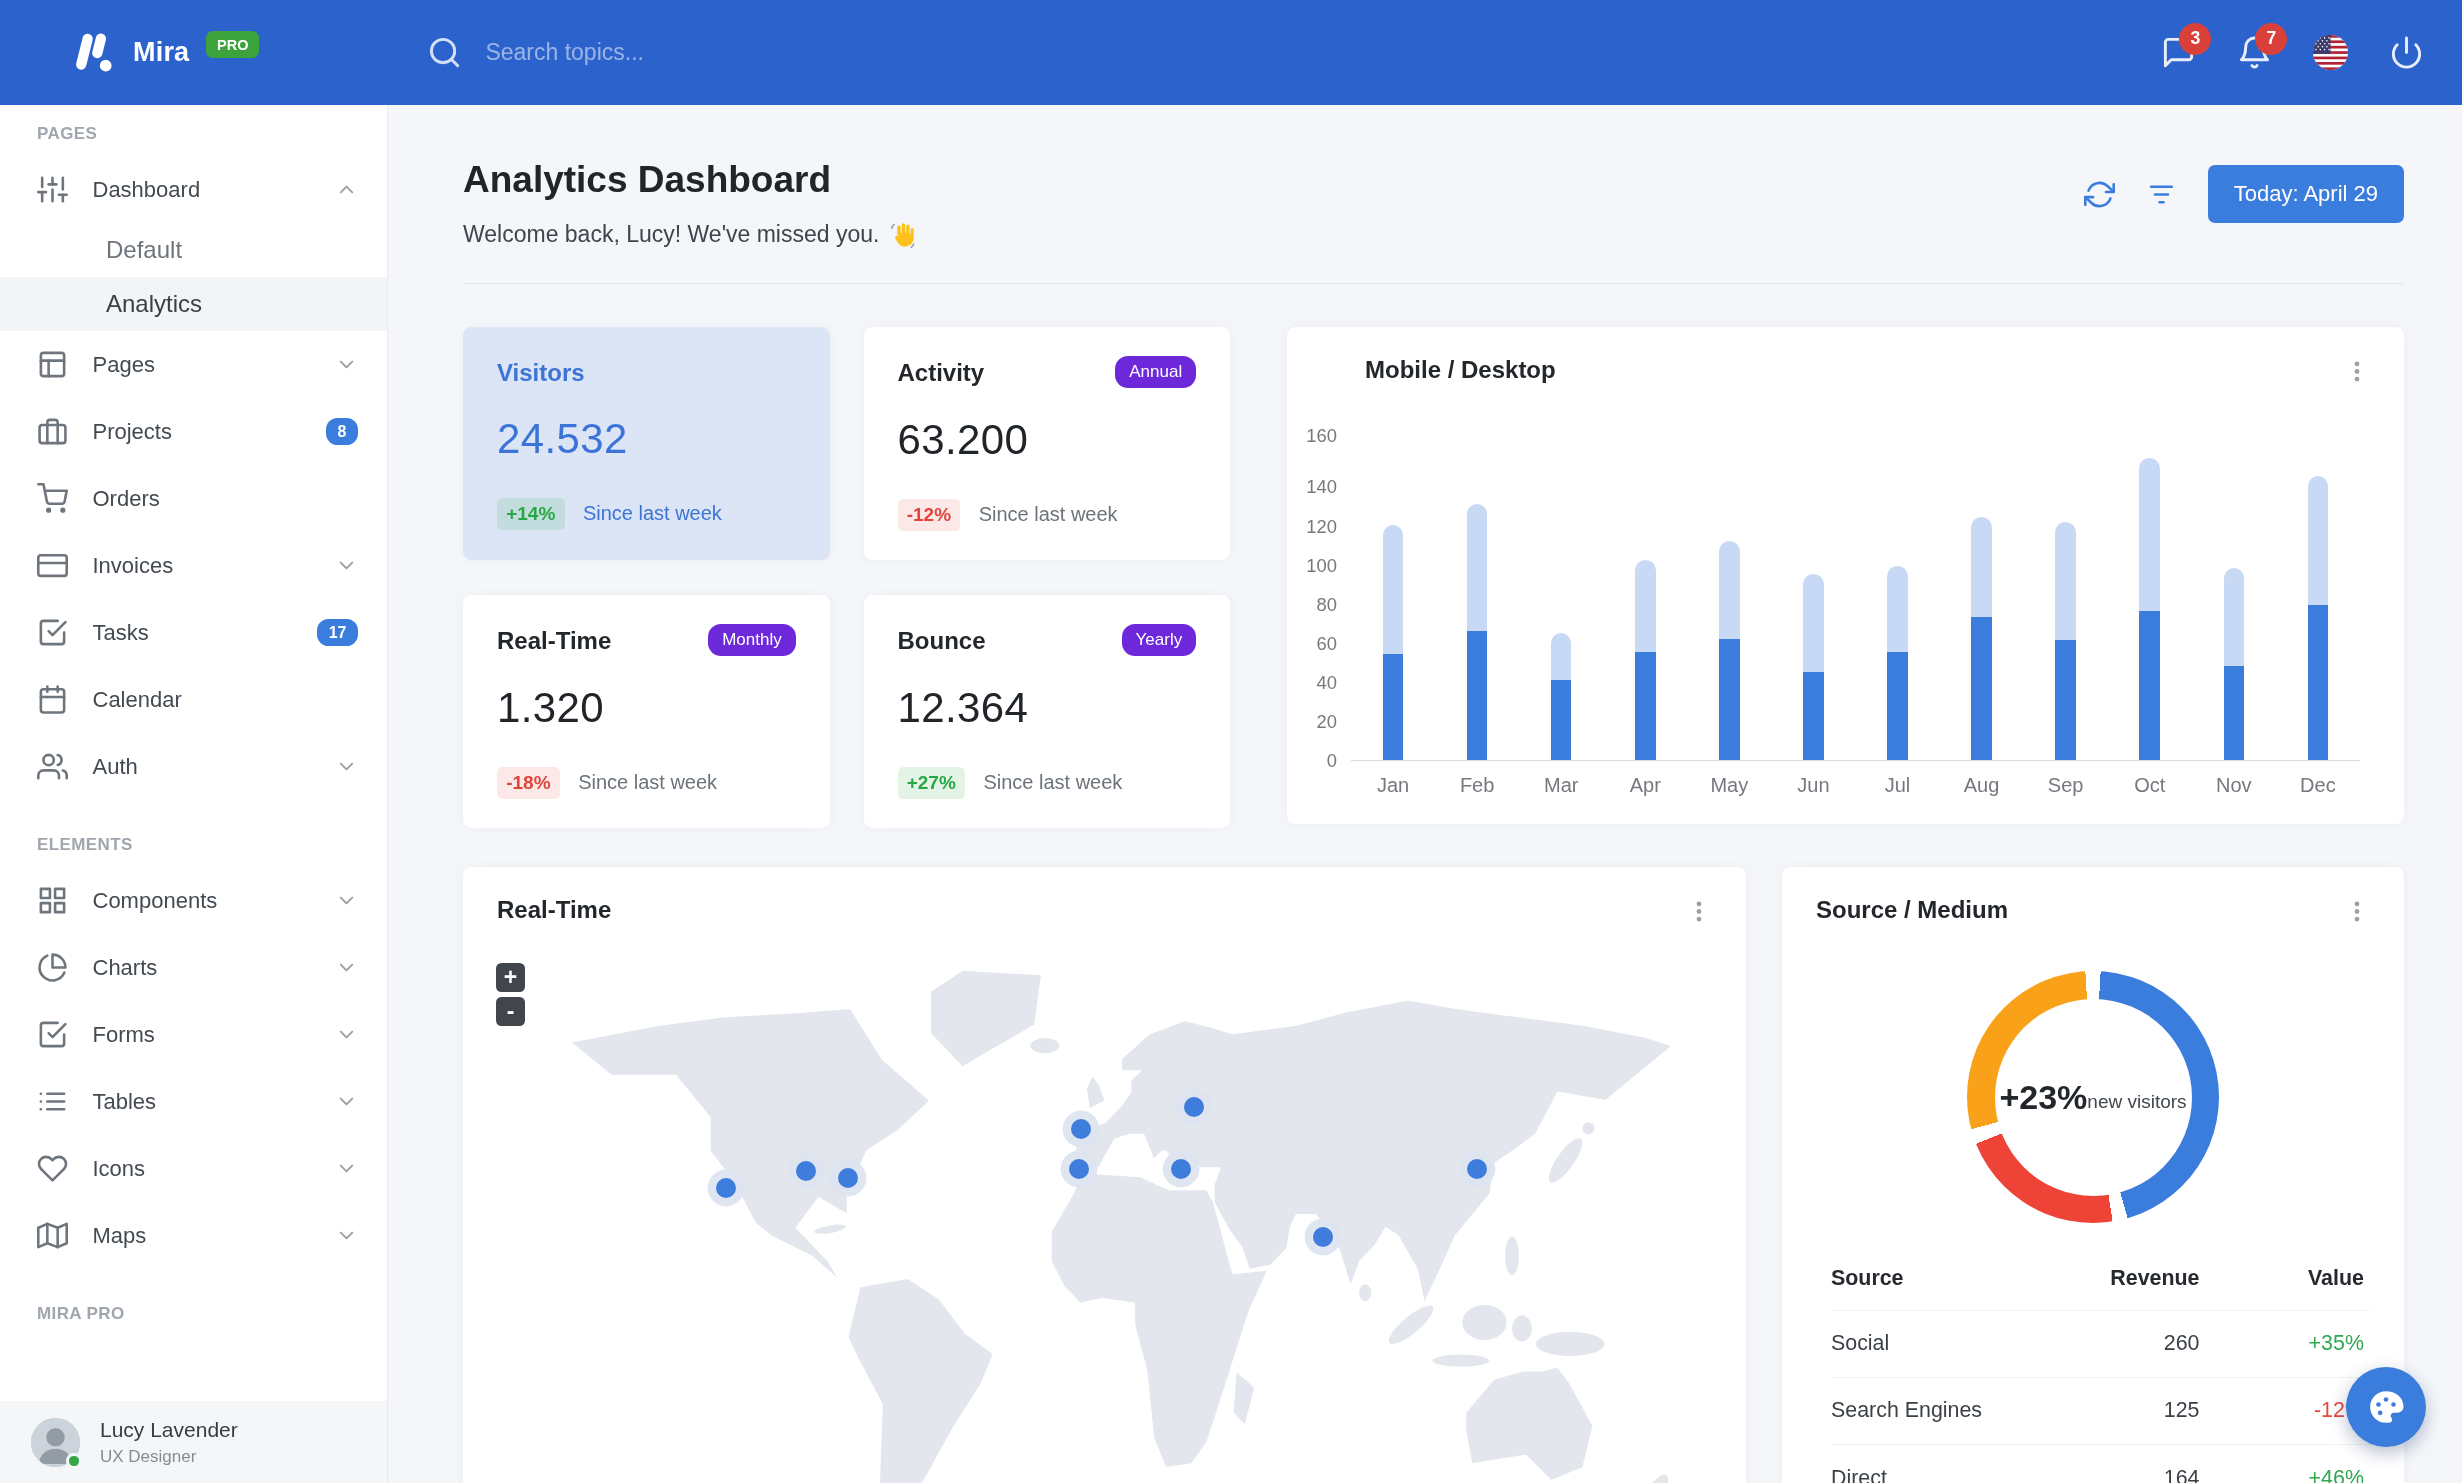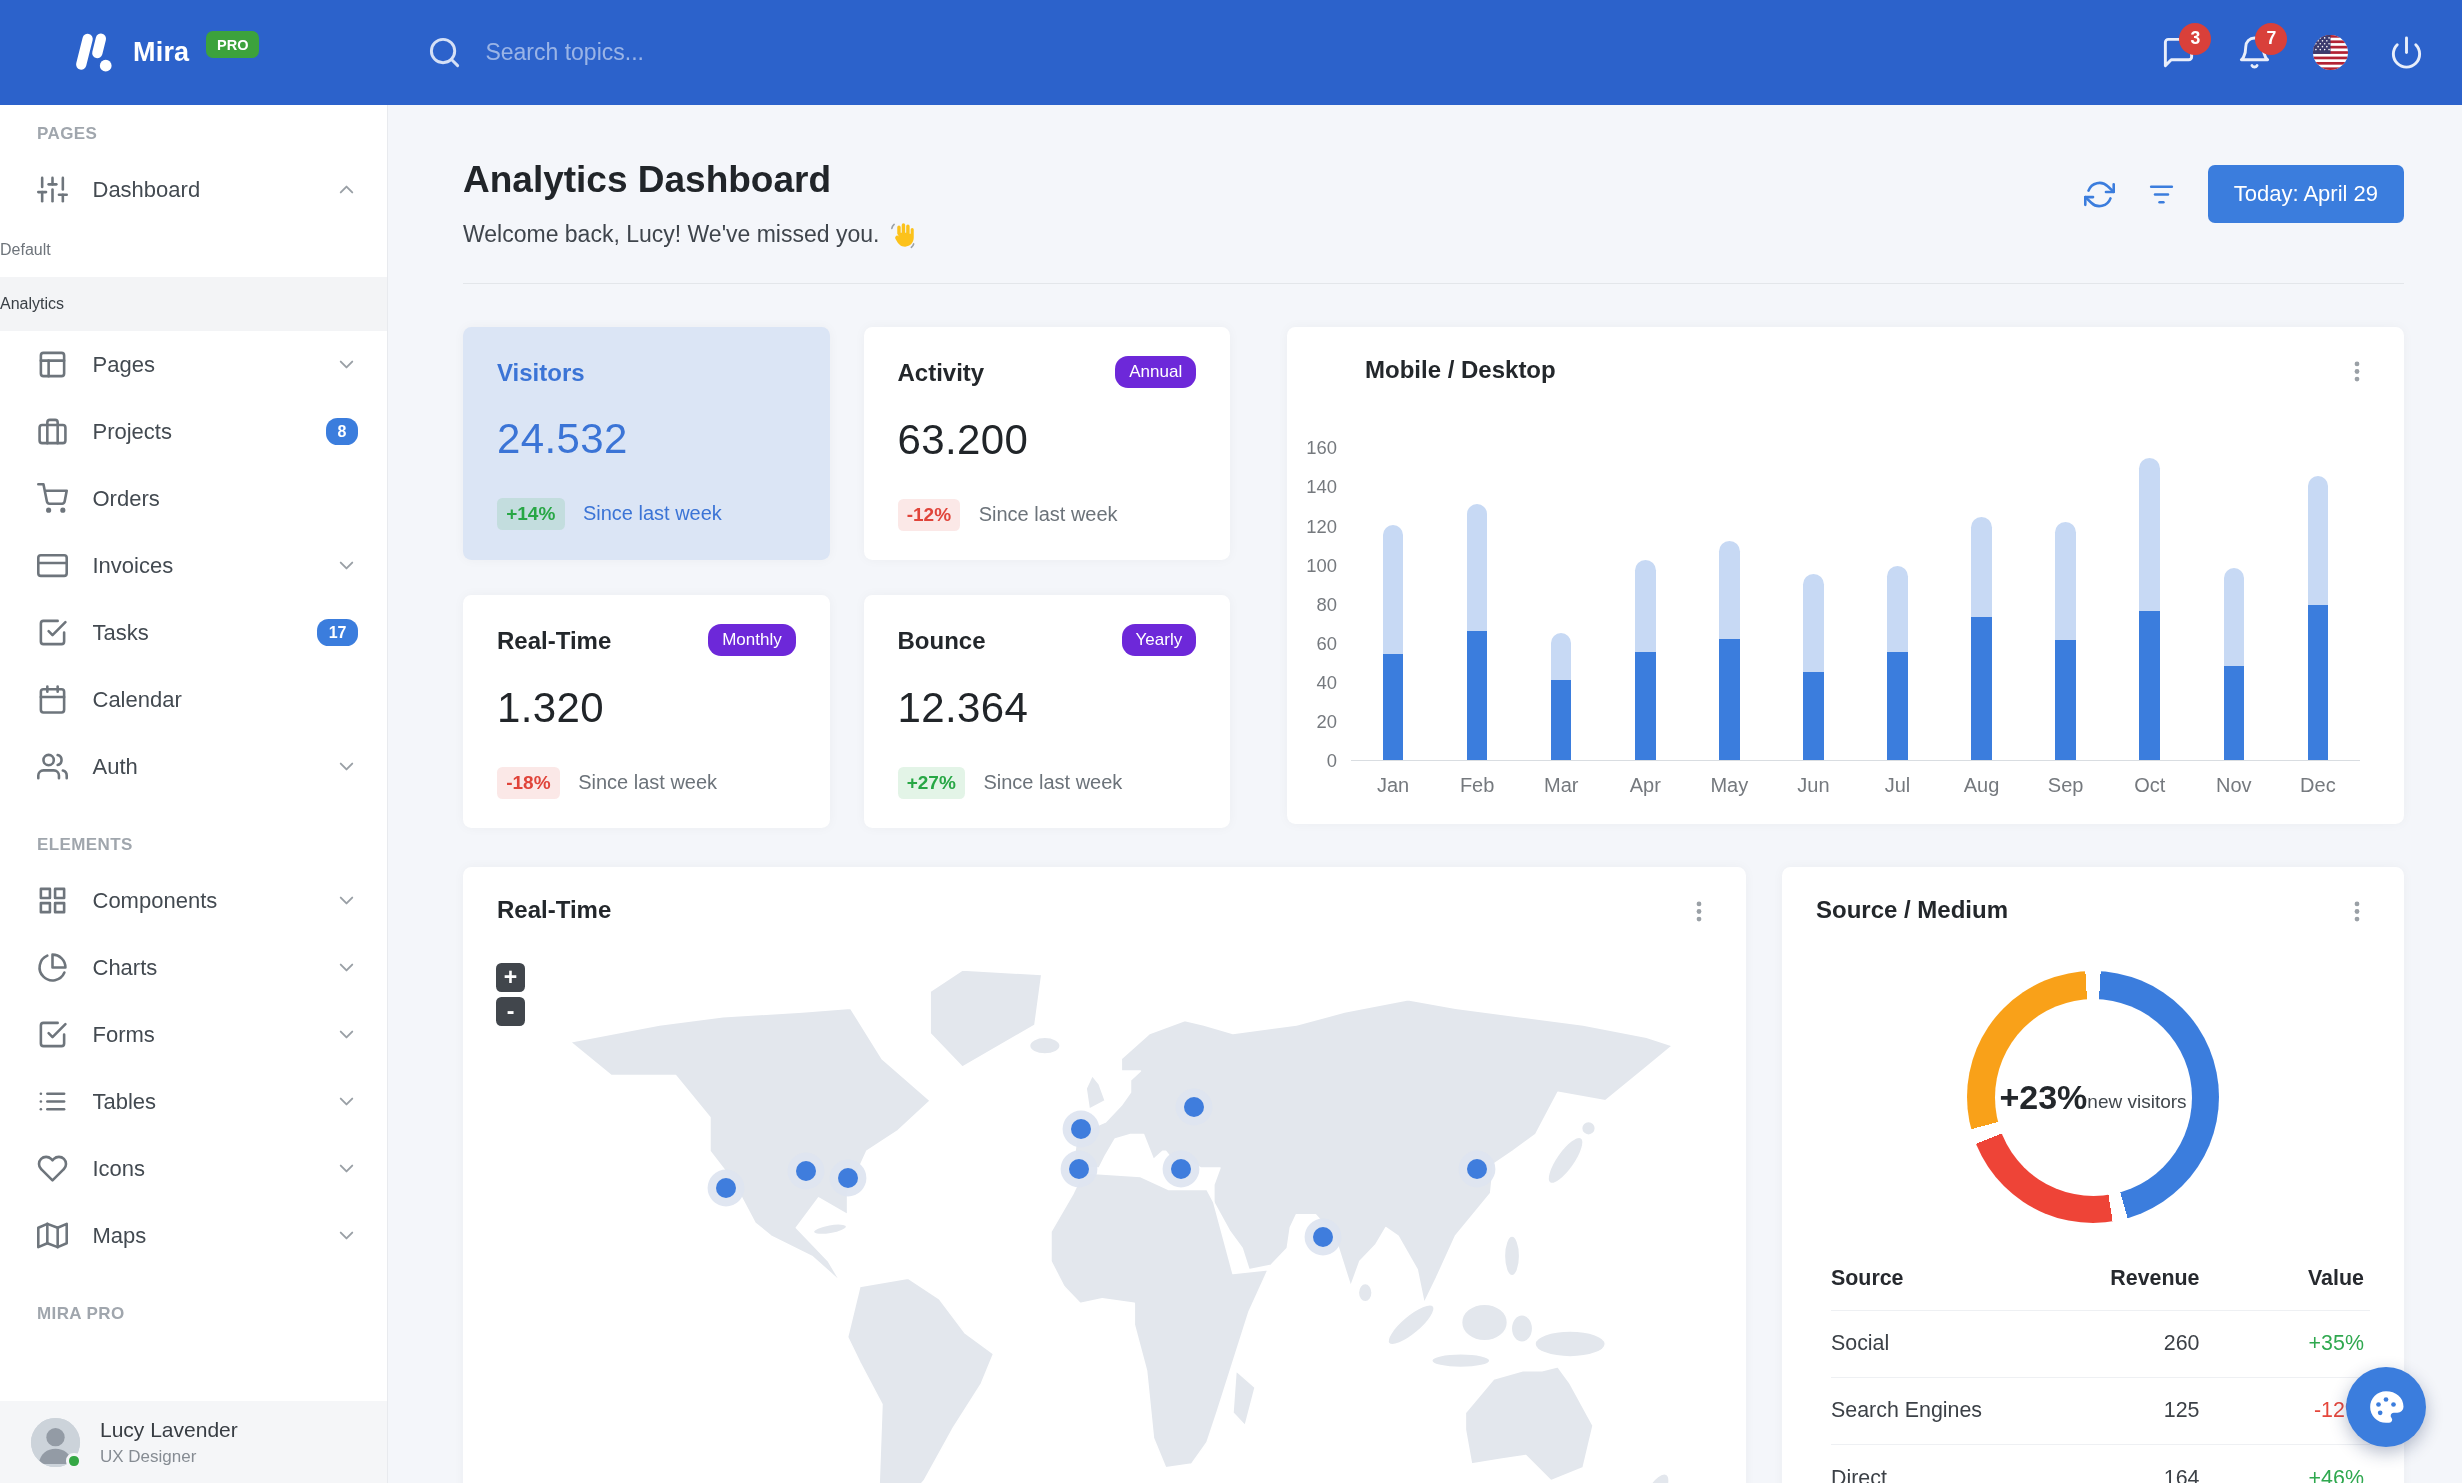--- a/index.html
+++ b/index.html
@@ -31,21 +31,21 @@
   .flag { width:37px; height:37px; border-radius:50%; overflow:hidden; }
 
   
   .sidebar { position:absolute; top:89px; left:0; bottom:0; width:388px; background:#fff; border-right:0.8px solid #e8eaee; z-index:20; }
   .section-label { margin:35px 0 12.2px 37px; font-size:17px; font-weight:600; color:#a0a6ad; letter-spacing:0.4px; }
   .side-item { height:67px; display:flex; align-items:center; gap:24.5px; padding:0 29px 0 37px; font-size:22px; color:#434a51; cursor:pointer; }
   .side-item .ico { width:31px; height:31px; color:#6e757c; flex:none; }
   .side-item .lbl { flex:1; }
   .side-item .chev { width:23px; height:23px; color:#9aa0a6; flex:none; }
   .side-badge { background:#3B7DDD; color:#fff; font-size:16px; font-weight:600; padding:4.6px 11.5px; border-radius:11.5px; }
-  .sub-item { height:54px; display:flex; align-items:center; font-size:16px; color:#6e747b; cursor:pointer; }
+  .sub-item { height:54px; display:flex; align-items:center; padding-left:106px; font-size:24px; color:#6e747b; cursor:pointer; }
   .sub-item.active { background:#f3f4f6; color:#3a4046; }
   .side-user { position:absolute; left:0; right:0; bottom:0; height:83px; background:#f5f6f8; display:flex; align-items:center; gap:20px; padding-left:31px; cursor:pointer; }
   .avatar { position:relative; width:49px; height:49px; border-radius:50%; background:#ccd3da; overflow:visible; flex:none; }
   .avatar svg { width:49px; height:49px; border-radius:50%; }
   .status-dot { position:absolute; right:-1.5px; bottom:-1.5px; width:15.3px; height:15.3px; border-radius:50%; background:#35a745; border:3.1px solid #f5f6f8; }
   .user-name { font-size:21px; color:#383d43; font-weight:500; }
   .user-role { font-size:17px; color:#868c93; margin-top:4.6px; }
 
   
   .main { position:absolute; left:388px; top:89px; right:0; bottom:0; padding:70px 58px 0 75px; }
@@ -540,21 +540,21 @@
       </div>
       <div class="y-axis" id="y-axis">
           <div class="y-tick" style="bottom: -10.7px;">0</div>
           <div class="y-tick" style="bottom: 28.5px;">20</div>
           <div class="y-tick" style="bottom: 68px;">40</div>
           <div class="y-tick" style="bottom: 107px;">60</div>
           <div class="y-tick" style="bottom: 146px;">80</div>
           <div class="y-tick" style="bottom: 185px;">100</div>
           <div class="y-tick" style="bottom: 224px;">120</div>
           <div class="y-tick" style="bottom: 264px;">140</div>
-          <div class="y-tick" style="bottom: 303px;">160</div>
+          <div class="y-tick" style="bottom: 315px;">160</div>
         </div>
       <div class="plot">
         <div class="bars" id="bars">
             <div class="bar-slot">
               <div class="seg-top" style="height: 129px; background: rgb(199, 217, 244);"></div>
               <div class="seg-bottom" style="height: 106px; background: rgb(59, 125, 221);"></div>
             </div>
             <div class="bar-slot">
               <div class="seg-top" style="height: 127px; background: rgb(199, 217, 244);"></div>
               <div class="seg-bottom" style="height: 129px; background: rgb(59, 125, 221);"></div>

